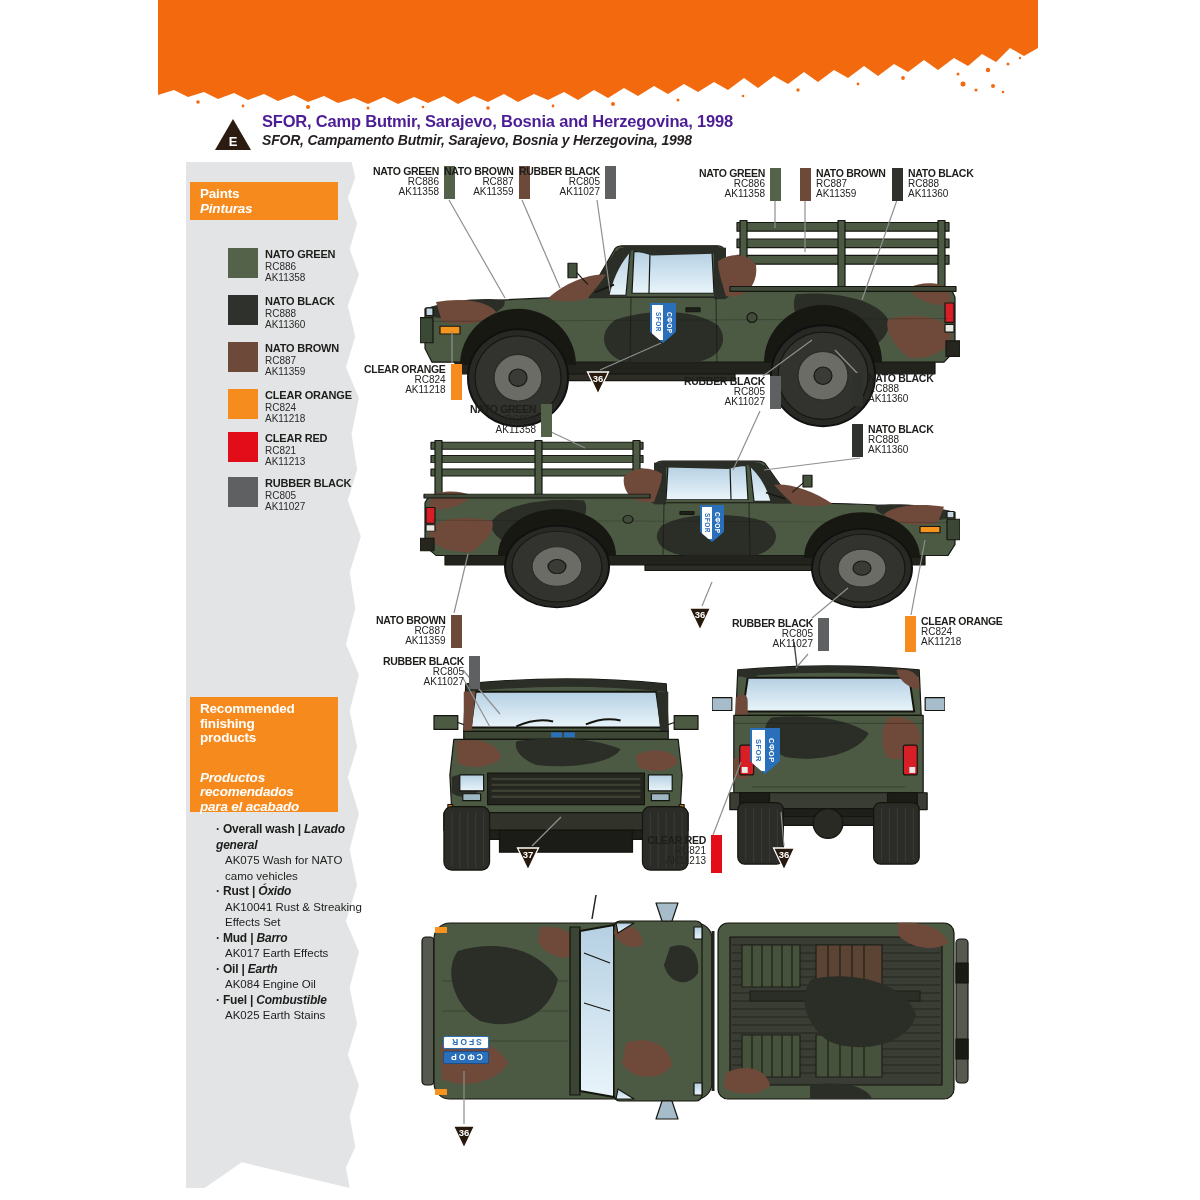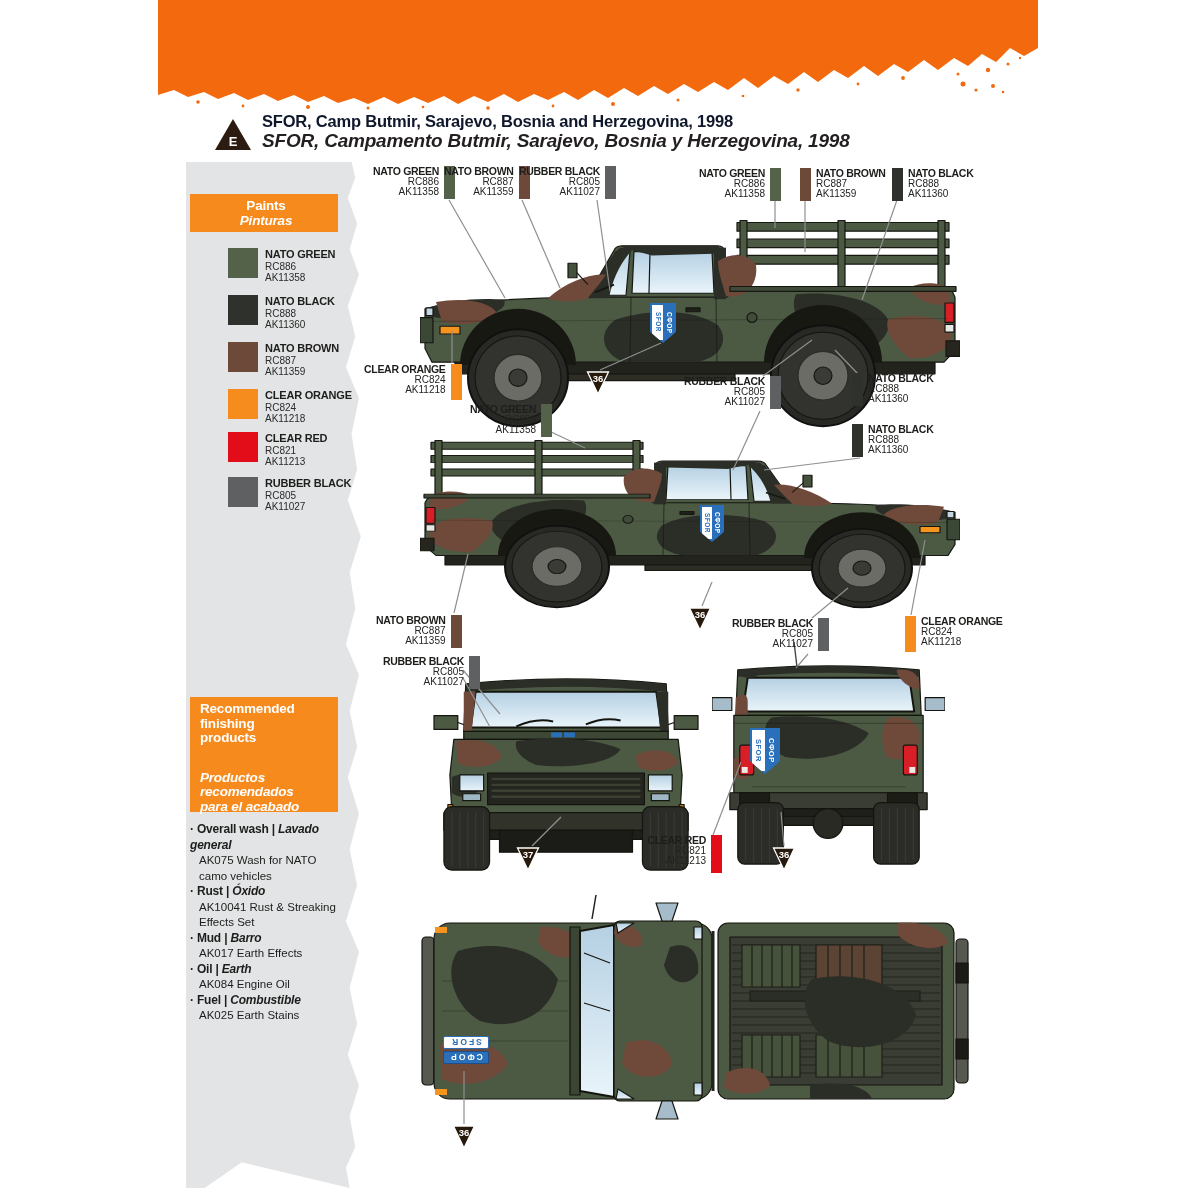--- a/index.html
+++ b/index.html
@@ -5,41 +5,41 @@
   html,body{margin:0;padding:0;}
   body{width:1200px;height:1200px;position:relative;background:#ffffff;
        font-family:"Liberation Sans",sans-serif;color:#1d1d1b;overflow:hidden;}
 
   
   .banner{position:absolute;left:158px;top:0;z-index:1;}
 
   
   .e-marker{position:absolute;left:213px;top:117px;z-index:3;}
   .title{position:absolute;left:262px;top:112px;width:620px;z-index:3;line-height:19px;}
-  .t1{font-size:16.5px;font-weight:800;letter-spacing:-0.2px;color:#0f172a;}
-  .t2{font-size:19px;font-weight:800;font-style:italic;letter-spacing:-0.2px;color:#231f20;}
+  .t1{font-size:16.5px;font-weight:800;letter-spacing:-0.2px;color:#4c1d95;}
+  .t2{font-size:14px;font-weight:800;font-style:italic;letter-spacing:-0.2px;color:#231f20;}
 
   
   .panel{position:absolute;left:186px;top:162px;width:186px;height:1026px;background:#e3e4e6;z-index:0;
     clip-path:polygon(0% 0%,89% 0%,91% 1.5%,87% 3.5%,92% 6%,88% 8.5%,93% 11%,87% 14%,91% 17%,86% 20%,
       93% 23%,89% 26.5%,92% 30%,87% 33%,94% 36.5%,88% 40%,91% 43.5%,86% 47%,93% 50%,88% 53.5%,
       92% 57%,87% 60%,93% 63.5%,88% 67%,92% 70.5%,86% 74%,93% 77%,88% 80.5%,92% 84%,87% 87%,
       93% 90%,88% 93%,91% 96%,86% 98%,88% 100%,30% 97.5%,10% 100%,0% 100%);}
   .orange-box{position:absolute;left:190px;width:148px;background:#f68a1d;color:#fff;
       box-sizing:border-box;padding:5px 6px 4px 10px;z-index:2;letter-spacing:-0.2px;}
   .ob-line{font-size:13.5px;font-weight:800;line-height:14.5px;}
   .ob-es{font-style:italic;}
 
   .paint-item{position:absolute;left:228px;display:flex;gap:7px;z-index:2;}
   .p-swatch{width:30px;height:30px;flex:none;}
   .p-txt{line-height:11.5px;padding-top:1px;}
   .p-name{font-size:11px;font-weight:800;letter-spacing:-0.2px;white-space:nowrap;}
   .p-code{font-size:10px;color:#2a2a28;}
 
-  .fin-list{position:absolute;left:190px;top:822px;width:148px;z-index:2;font-size:11.5px;line-height:15.5px;}
+  .fin-list{position:absolute;left:216px;top:822px;width:148px;z-index:2;font-size:11.5px;line-height:15.5px;}
   .fi-head{font-weight:800;font-size:12px;letter-spacing:-0.2px;}
   .fi-es{font-style:italic;}
   .fi-prod{font-weight:400;padding-left:9px;}
   .bullet{font-weight:800;}
 
   
   .callout{position:absolute;display:flex;gap:5px;align-items:flex-start;z-index:5;}
   .co-txt{min-width:68px;text-align:right;line-height:10.5px;}
   .callout.rev .co-txt{text-align:left;}
   .co-name{font-size:10.5px;font-weight:800;letter-spacing:-0.3px;white-space:nowrap;}
@@ -112,21 +112,21 @@
   <polygon points="20,2 38,33 2,33" fill="#2b1b10"></polygon>
   <text x="20" y="29" text-anchor="middle" font-size="13" font-weight="bold" fill="#fff" font-family="Liberation Sans, sans-serif">E</text>
 </svg>
 <div class="title">
   <div class="t1">SFOR, Camp Butmir, Sarajevo, Bosnia and Herzegovina, 1998</div>
   <div class="t2">SFOR, Campamento Butmir, Sarajevo, Bosnia y Herzegovina, 1998</div>
 </div>
 
 <div class="panel"></div>
 
-<div class="orange-box" style="top:194px;text-align:center;">
+<div class="orange-box" style="top:182px;">
   <div class="ob-line">Paints</div>
   <div class="ob-line ob-es">Pinturas</div>
 </div>
 
 <div class="paint-item" style="top:248px">
   <div class="p-swatch" style="background-color: rgb(85, 98, 74);"></div>
   <div class="p-txt">
       <div class="p-name">NATO GREEN</div>
     <div class="p-code">RC886</div>
     <div class="p-code">AK11358</div>

